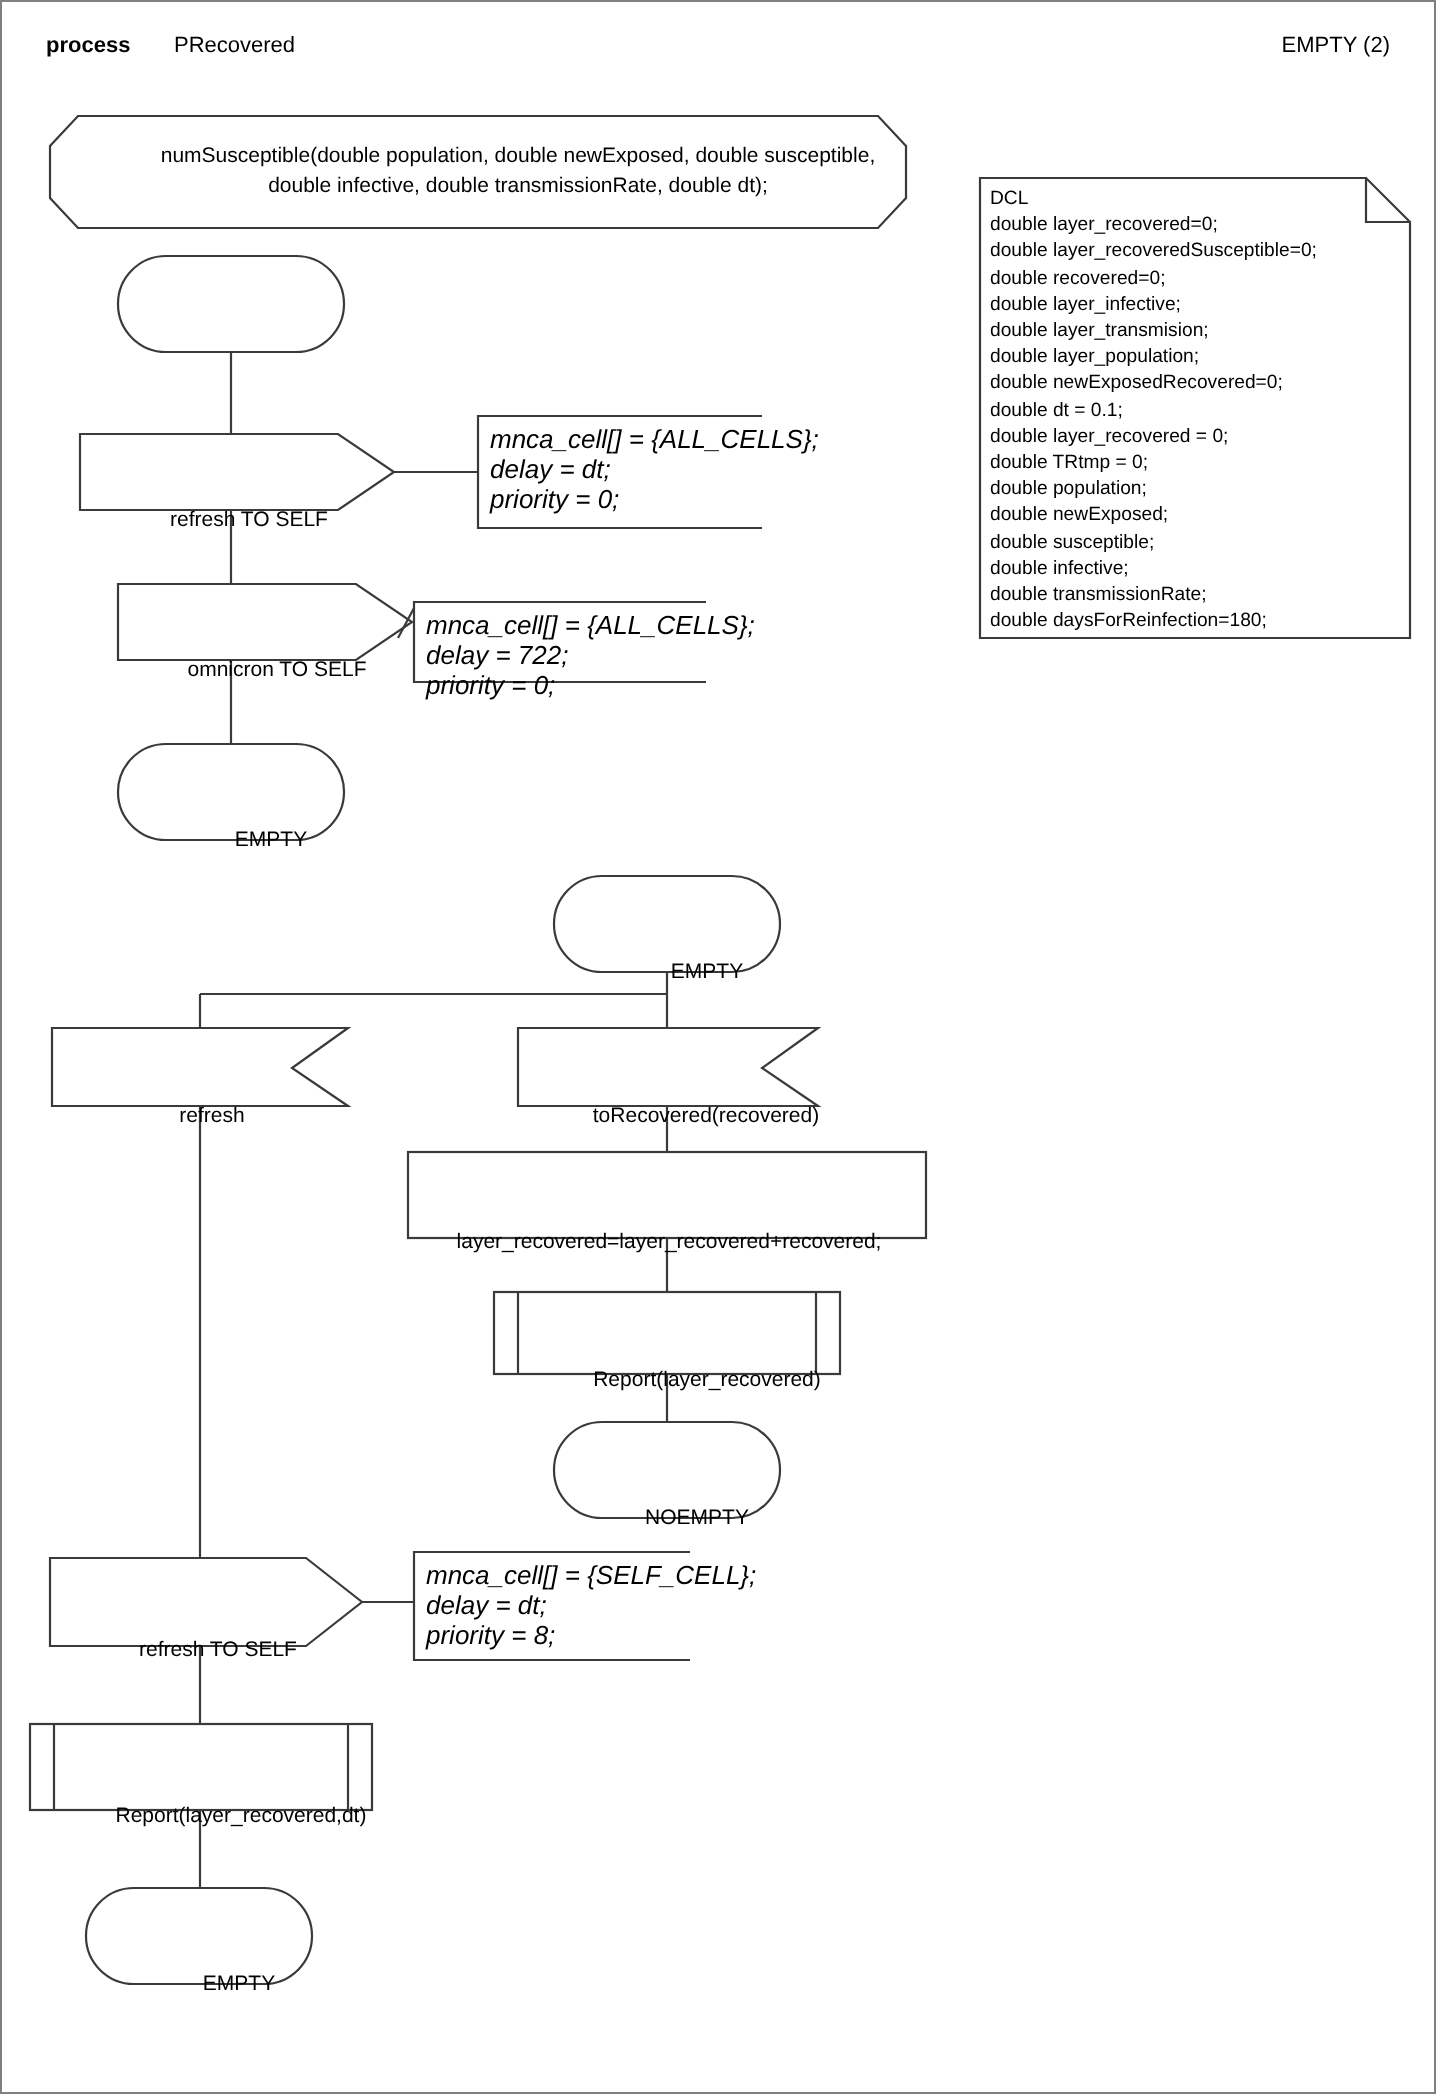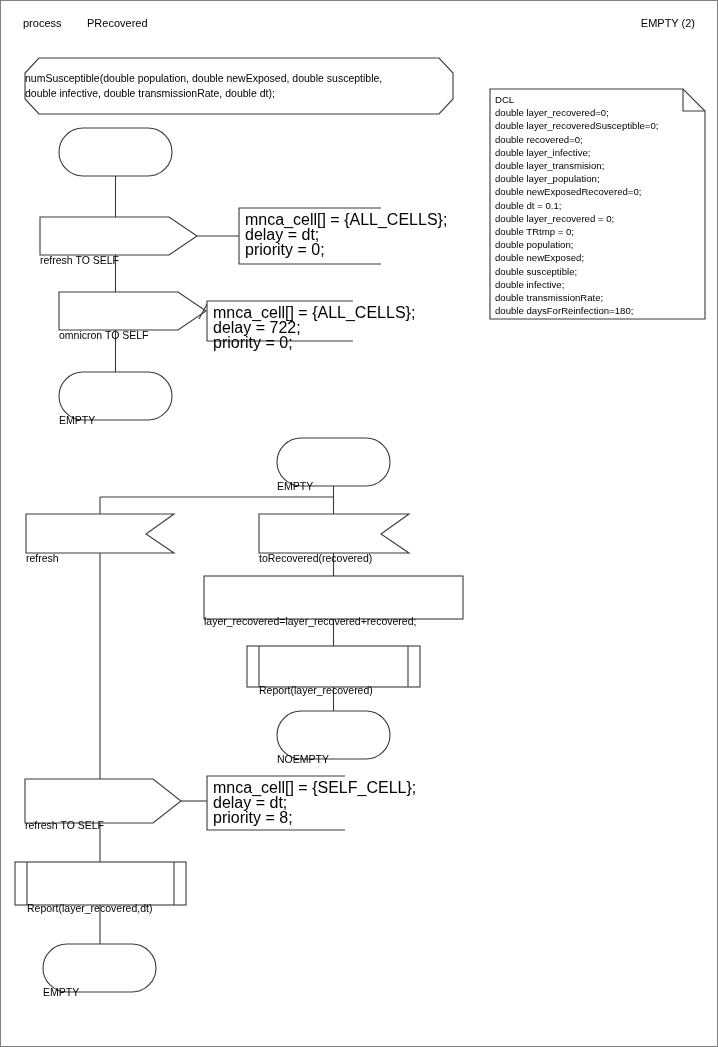--- a/index.html
+++ b/index.html
@@ -25,21 +25,21 @@
     left: 0;
     top: 0;
     width: 718px;
     height: 1047px;
   }
   .hdr-process {
     position: absolute;
     left: 22px;
     top: 16px;
     font-size: 11px;
-    font-weight: normal;
+    font-weight: bold;
     color: #000;
     white-space: nowrap;
   }
   .hdr-name {
     position: absolute;
     left: 86px;
     top: 16px;
     font-size: 11px;
     color: #000;
     white-space: nowrap;
@@ -55,42 +55,44 @@
   }
   .lbl {
     position: absolute;
     font-size: 10.5px;
     color: #000;
     white-space: nowrap;
     line-height: 14px;
     margin-top: 24px;
   }
   .lbl-c {
-    text-align: left;
+    text-align: center;
+    padding-left: 20px;
   }
   .multiline {
     position: absolute;
     font-size: 10.5px;
     color: #000;
     line-height: 15px;
     white-space: pre;
   }
   .dcl-text {
     position: absolute;
     font-size: 9.6px;
     color: #000;
     line-height: 13.2px;
     white-space: pre;
   }
   .cmt-text {
     position: absolute;
-    font-size: 16px;
+    font-size: 13px;
     color: #000;
     line-height: 15px;
     white-space: pre;
+    font-style: italic;
   }
 </style>
 </head>
 <body>
 
 <div id="page">
 
   <div class="hdr-process">process</div>
   <div class="hdr-name">PRecovered</div>
   <div class="hdr-right">EMPTY (2)</div>

